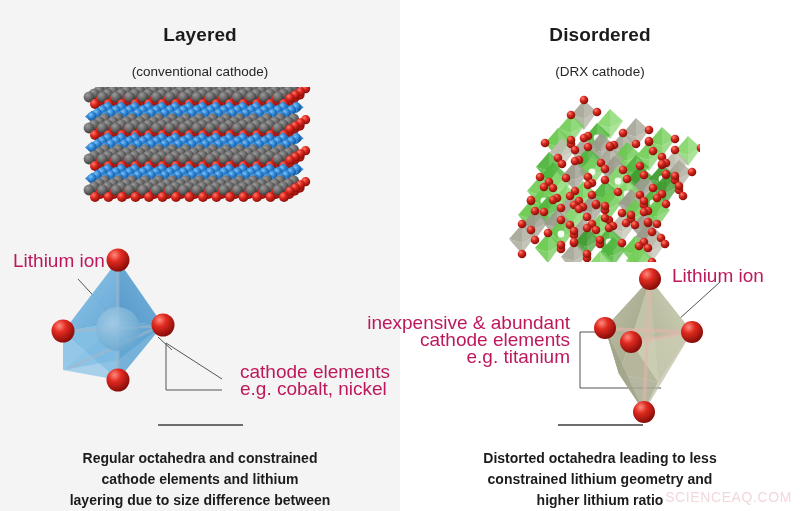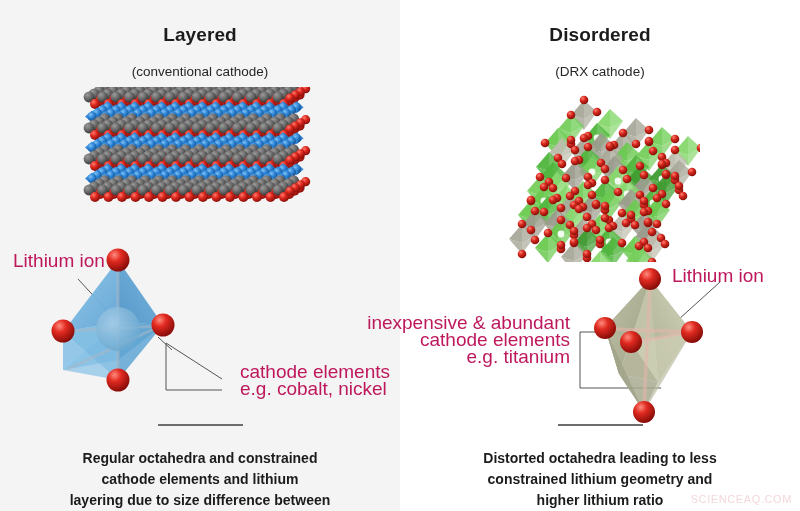--- a/index.html
+++ b/index.html
@@ -71,21 +71,21 @@
     line-height:21px;
     color:#1b1b1b;
     text-align:center;
     width:330px;
     font-weight:700;
   }
 
   .watermark {
     position:absolute;
     right:8px; bottom:6px;
-    font-size:11px;
+    font-size:14px;
     letter-spacing:.6px;
     color:#f3d7dc;
     font-weight:400;
     margin-top:44px;
   }
 </style>
 </head>
 <body>
 
 <div class="figure">

